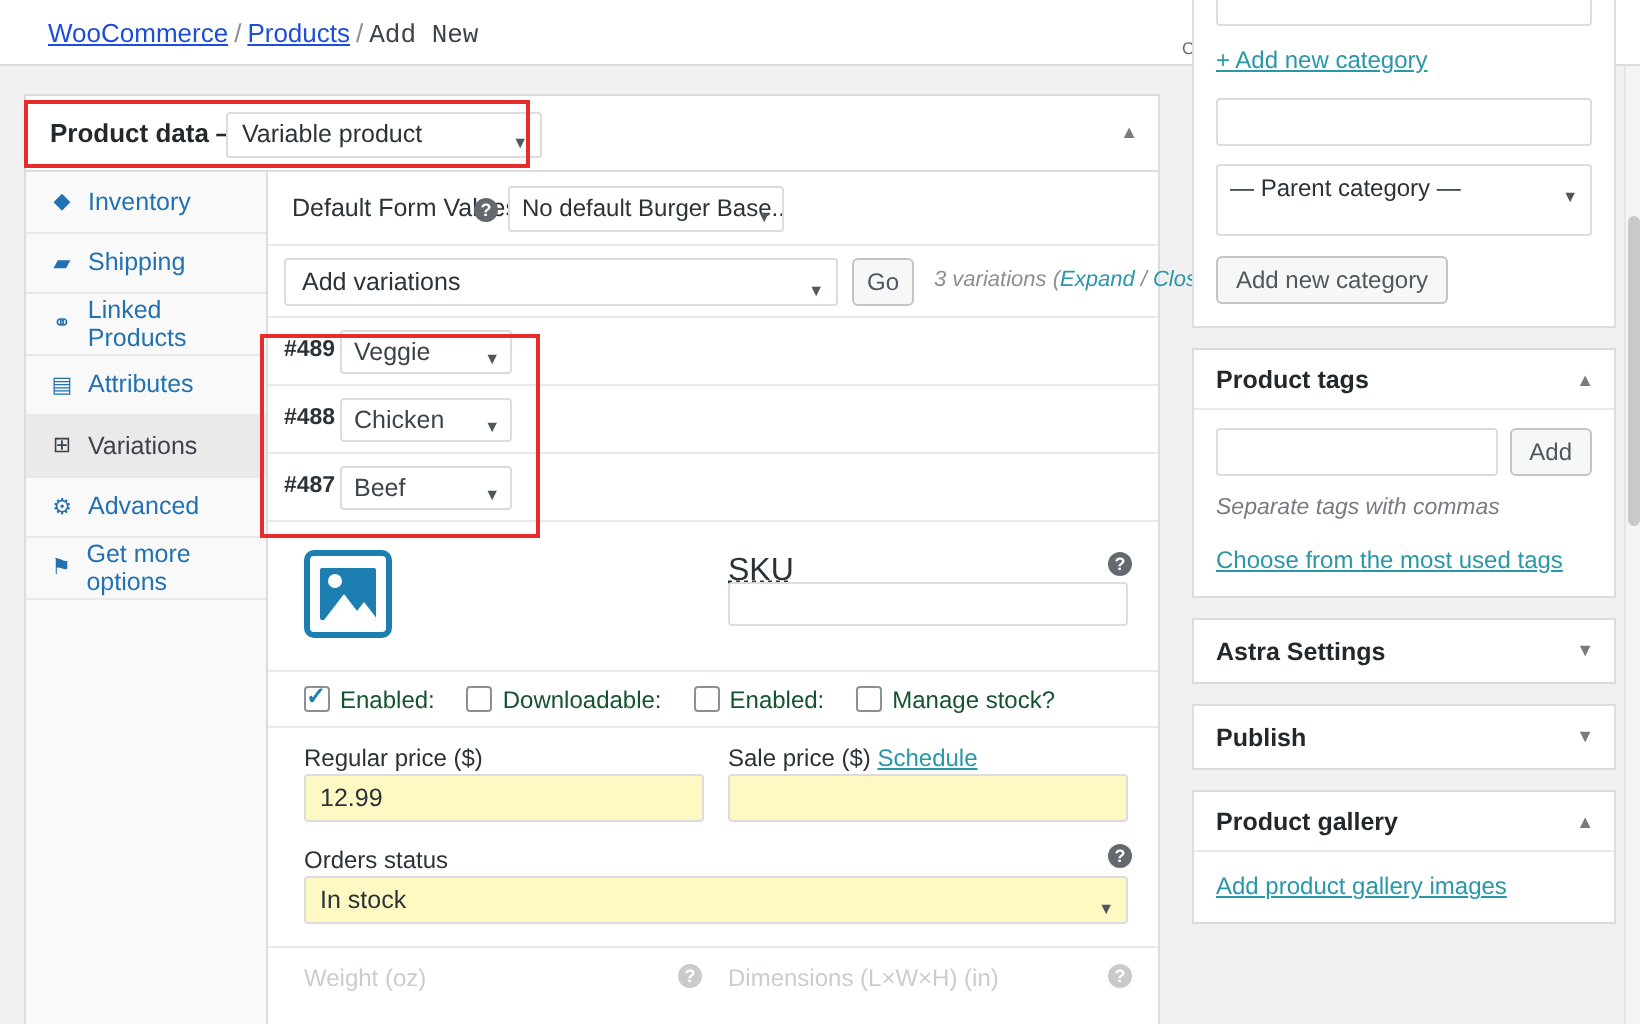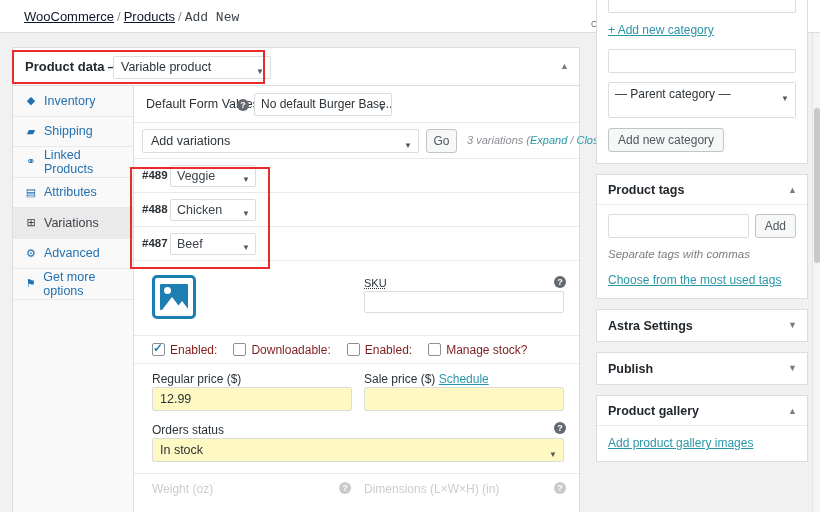--- a/index.html
+++ b/index.html
@@ -16,21 +16,21 @@
   
   .topbar {
     position: absolute; left: 0; top: 0; width: 820px; height: 33px;
     background: #fff; border-bottom: 1px solid #dcdcde;
   }
   .breadcrumb {
     position: absolute; left: 24px; top: 9px;
     font-size: 13px; color: #3c434a; white-space: nowrap;
   }
   .breadcrumb a {
-    color: #0f172a; text-decoration: underline; text-underline-offset: 1px;
+    color: #1d4ed8; text-decoration: underline; text-underline-offset: 1px;
   }
   .breadcrumb .sep { color: #8d8d8d; margin: 0 3px; }
   .breadcrumb .cur { color: #3c434a; font-family: Liberation Mono, monospace; }
 
   .navicons {
     position: absolute; right: 6px; top: 0; height: 33px;
     display: flex; align-items: center; gap: 0px;
   }
   .naviconitem {
     width: 60px; height: 33px;
@@ -171,35 +171,35 @@
     position: absolute; left: 2px; bottom: 0; width: 0; height: 0;
     border-left: 10px solid transparent; border-right: 10px solid transparent;
     border-bottom: 13px solid #fff;
   }
   .thumb .hill2 {
     position: absolute; right: -1px; bottom: 0; width: 0; height: 0;
     border-left: 7px solid transparent; border-right: 7px solid transparent;
     border-bottom: 9px solid #fff;
   }
   .sku-label {
-    position: absolute; left: 230px; top: 16px; font-size: 11px; color: #2c3338;
+    position: absolute; left: 230px; top: 16px; font-size: 16px; color: #2c3338;
     text-decoration: underline; text-decoration-style: dotted;
   }
   .sku-help { right: 13px; top: 15px; }
   .sku-input {
     position: absolute; left: 230px; top: 30px; width: 200px; height: 22px;
     border: 1px solid #dcdcde; background: #fff; border-radius: 2px;
   }
 
   .checkrow {
     position: absolute; left: 0; top: 74px; width: 100%; height: 29px;
     border-top: 1px solid #e9e9e9; border-bottom: 1px solid #e9e9e9;
     display: flex; align-items: center; padding-left: 18px; gap: 16px;
   }
-  .chk { display: flex; align-items: center; gap: 5px; font-size: 12px; color: #7f1d1d; cursor: pointer; }
+  .chk { display: flex; align-items: center; gap: 5px; font-size: 12px; color: #14532d; cursor: pointer; }
   .box {
     width: 13px; height: 13px; border: 1px solid #8c8f94; background: #fff;
     border-radius: 2px; position: relative; flex: 0 0 auto;
   }
   .box.on::after {
     content: "\2713"; position: absolute; left: 0px; top: -3px;
     font-size: 12px; color: #1c7eb1; font-weight: bold;
   }
 
   .priceblock { position: absolute; left: 0; top: 103px; width: 100%; }

